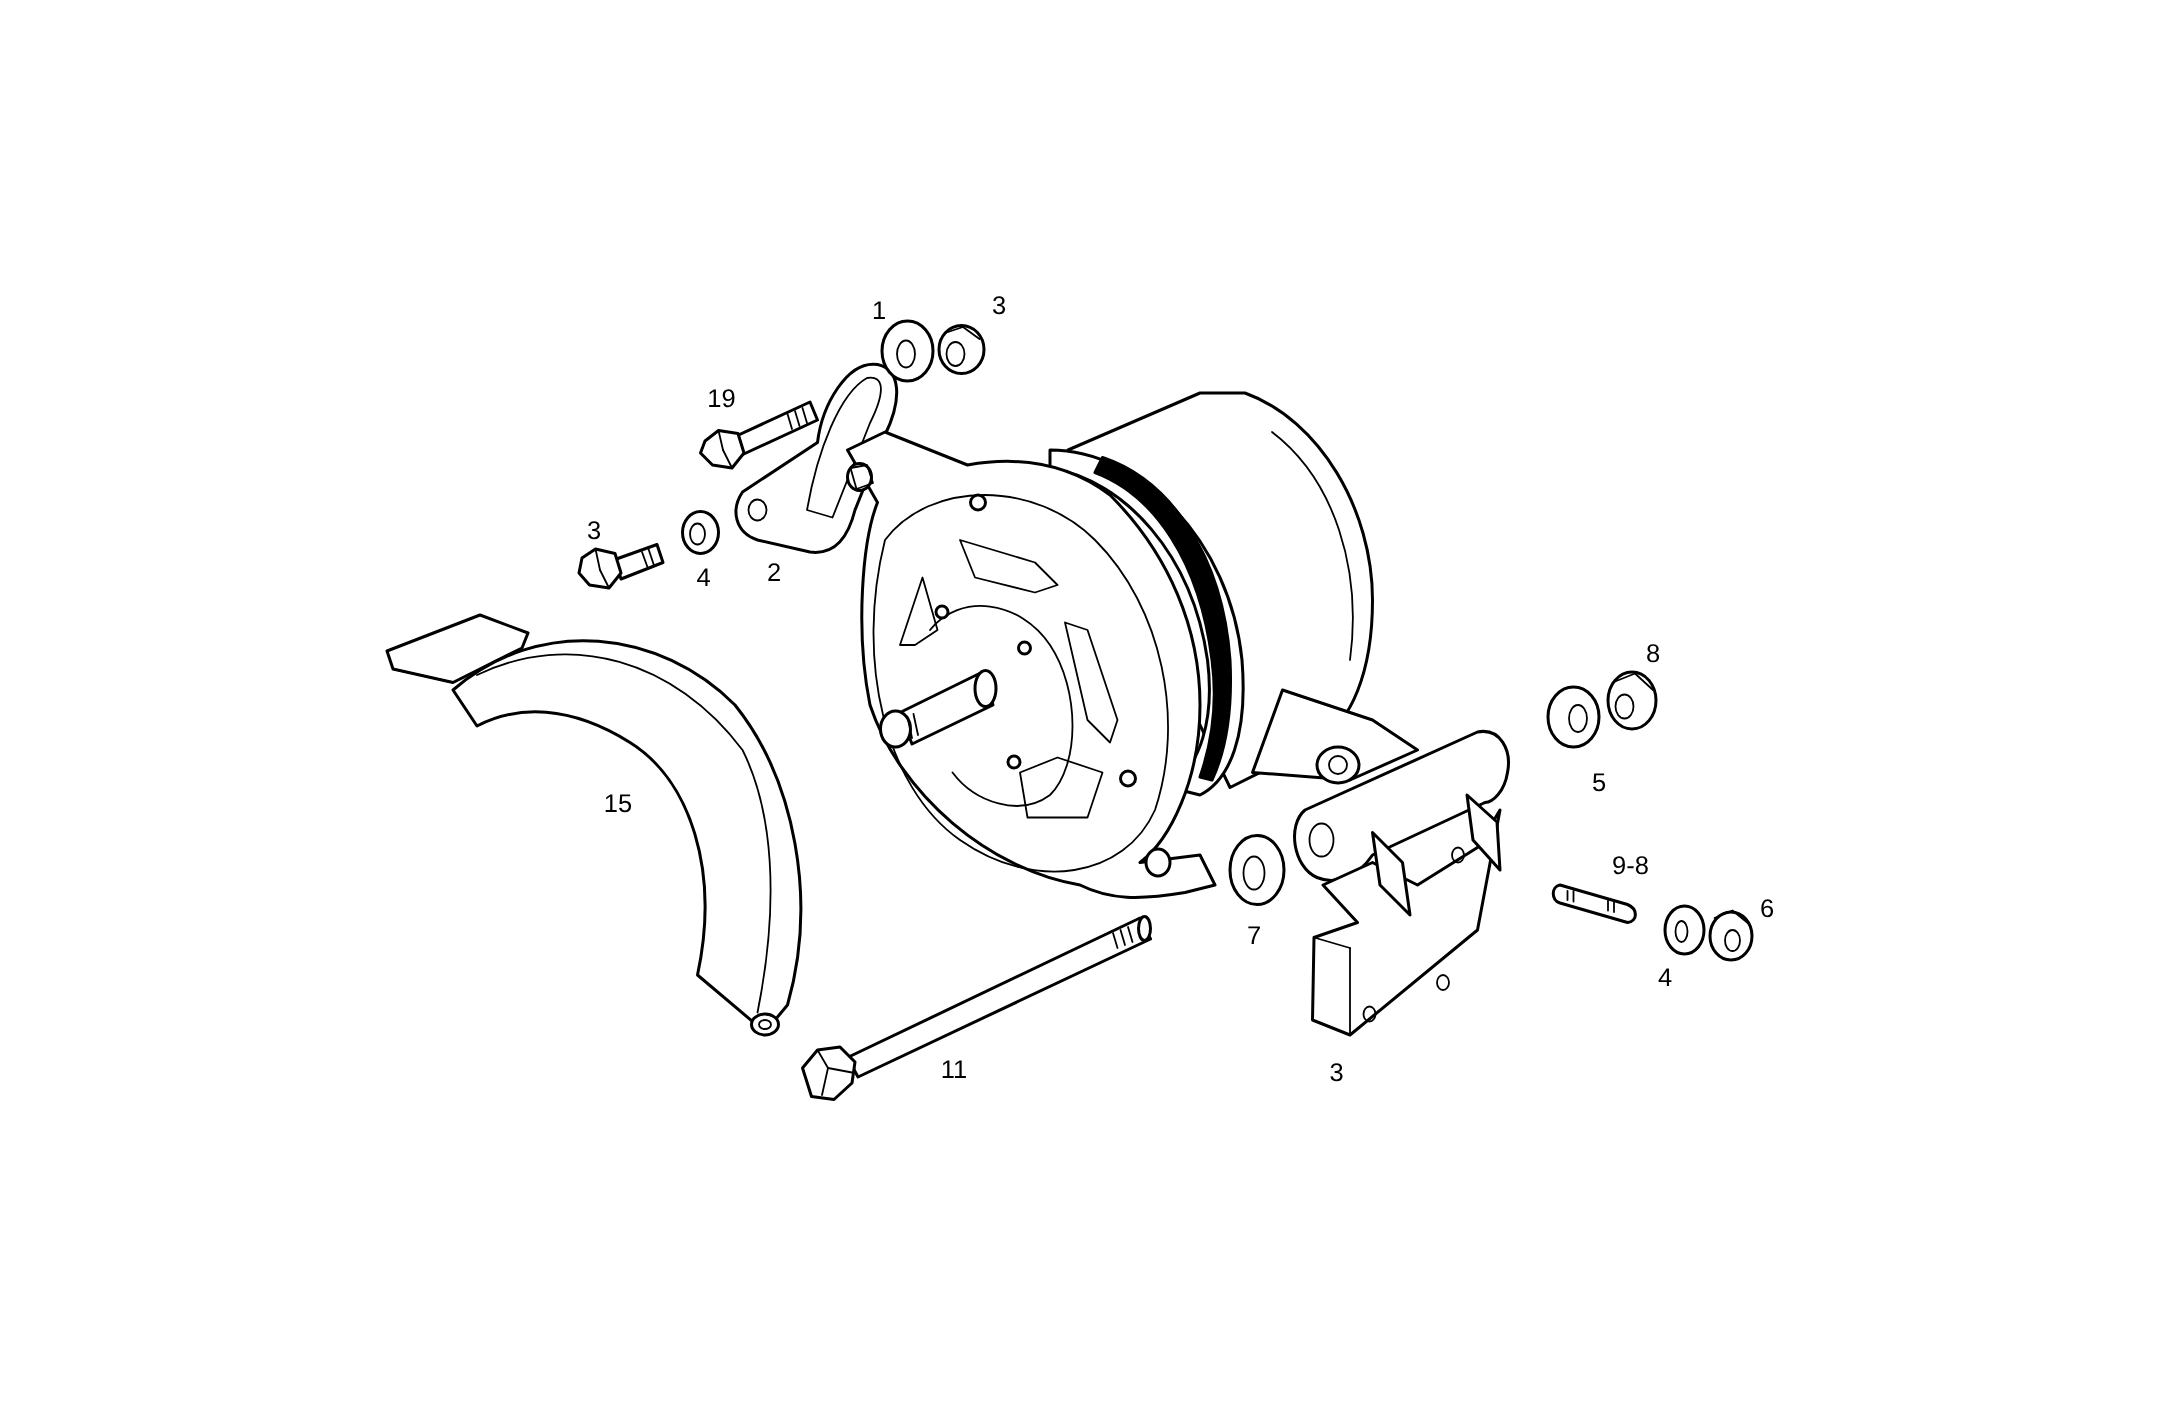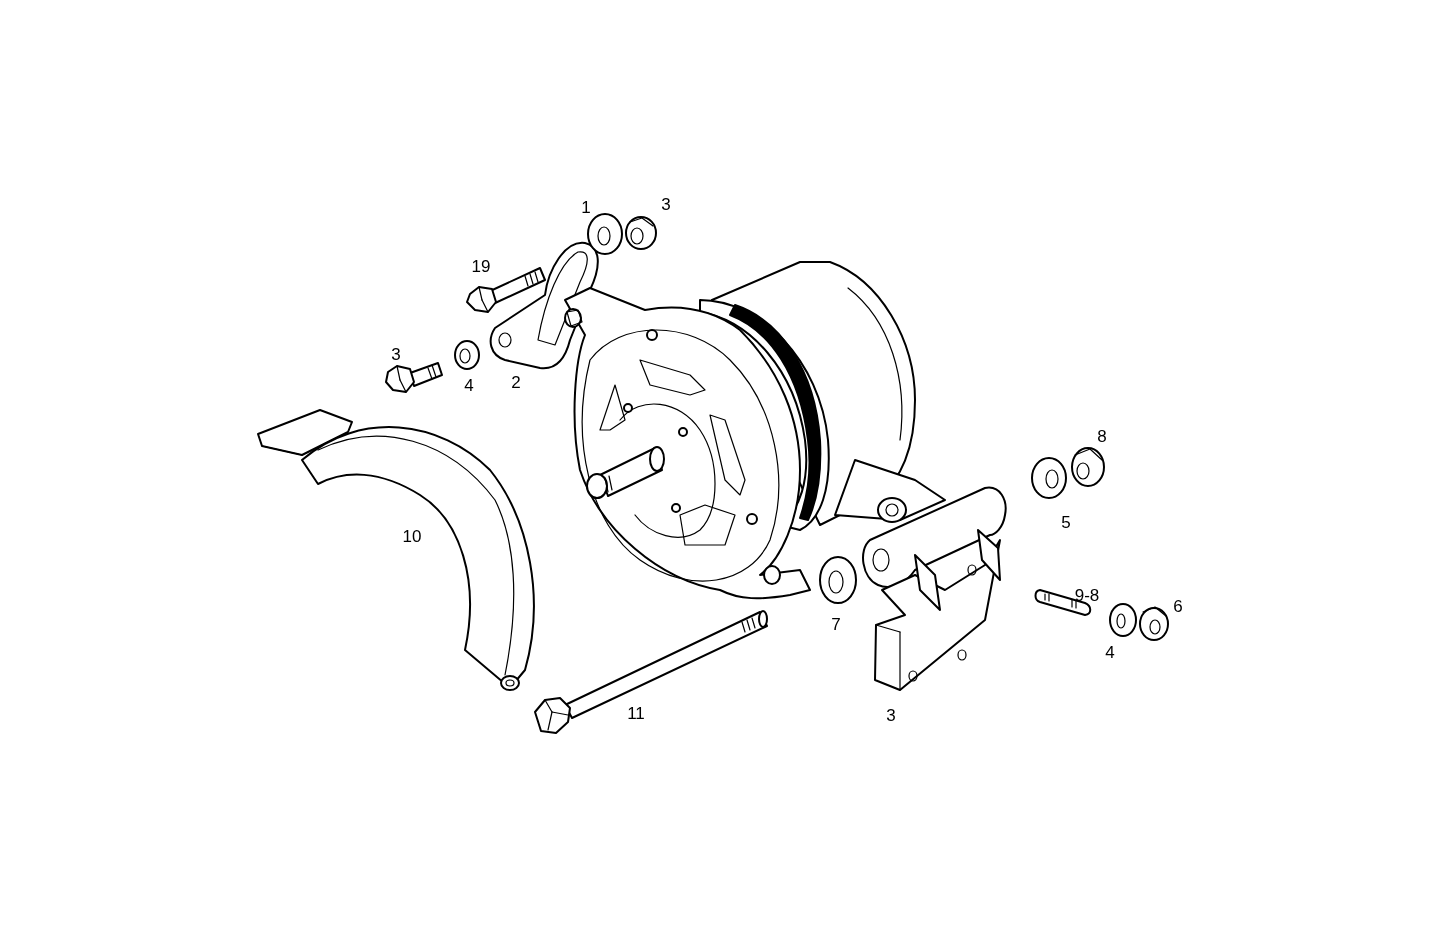--- a/index.html
+++ b/index.html
@@ -170,22 +170,22 @@
       <polyline class="thin" points="1143,612 1155,607 1166,616"></polyline>
     </g>
   </svg>
 
   <span class="callout" style="left:586px;top:207px">1</span>
   <span class="callout" style="left:666px;top:204px">3</span>
   <span class="callout" style="left:481px;top:266px">19</span>
   <span class="callout" style="left:396px;top:354px">3</span>
   <span class="callout" style="left:469px;top:385px">4</span>
   <span class="callout" style="left:516px;top:382px">2</span>
-  <span class="callout" style="left:412px;top:536px">10</span>
+  <span class="callout" style="left:412px;top:536px">15</span>
   <span class="callout" style="left:636px;top:713px">11</span>
   <span class="callout" style="left:836px;top:624px">7</span>
   <span class="callout" style="left:891px;top:715px">3</span>
   <span class="callout" style="left:1102px;top:436px">8</span>
   <span class="callout" style="left:1066px;top:522px">5</span>
-  <span class="callout" style="left:1087px;top:595px">9-8</span>
+  <span class="callout" style="left:1087px;top:577px">9-8</span>
   <span class="callout" style="left:1178px;top:606px">6</span>
   <span class="callout" style="left:1110px;top:652px">4</span>
 </div>
 
 </body></html>

